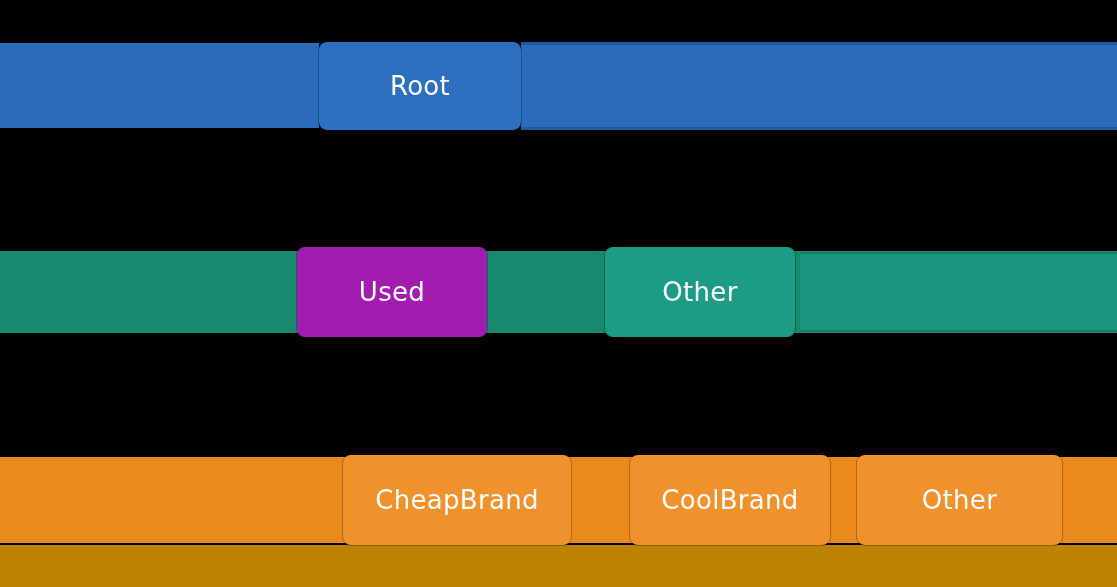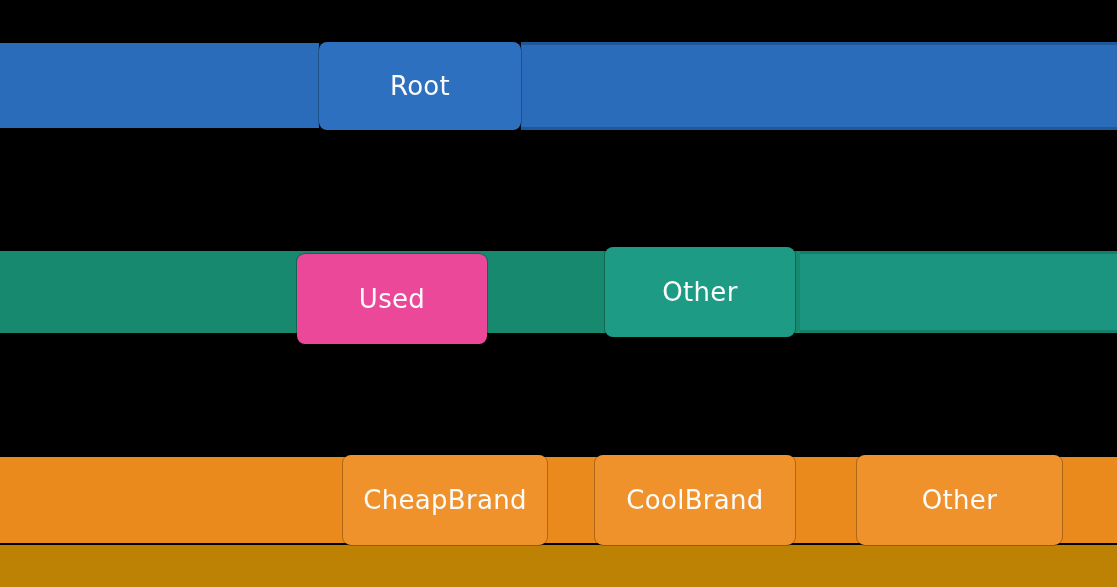--- a/index.html
+++ b/index.html
@@ -28,26 +28,26 @@
   
   .blue-left  {left:0;   top:43px; width:319px; height:85px; background:#2a6cba;}
   .blue-rback {left:521px;top:42px; width:596px; height:88px; background:#20599b;}
   .blue-right {left:521px;top:45px; width:596px; height:82px; background:#2a6cba;}
   .box-root   {left:319px;top:42px; width:202px; height:88px; background:#2d70c0;}
   
   .teal-base  {left:0;   top:251px;width:800px; height:82px; background:#17896f;}
   .teal-rback {left:800px;top:251px;width:317px; height:82px; background:#14806b;}
   .teal-right {left:800px;top:254px;width:317px; height:76px; background:#1b9480;}
   .box-new    {left:42px; top:247px;width:186px; height:90px; background:#1d9b85;}
-  .box-used   {left:297px;top:254px;width:190px; height:90px; background:#ec4899;}
+  .box-used   {left:297px;top:247px;width:190px; height:90px; background:#a21caf;}
   .box-other2 {left:605px;top:247px;width:190px; height:90px; background:#1d9b85;}
   
   .orange-base{left:0;   top:457px;width:1117px;height:86px; background:#ea8a1d;}
-  .box-cheap  {left:343px;top:455px;width:204px; height:90px; background:#f0922c;}
-  .box-cool   {left:595px;top:455px;width:200px; height:90px; background:#f0922c;}
+  .box-cheap  {left:343px;top:455px;width:228px; height:90px; background:#f0922c;}
+  .box-cool   {left:630px;top:455px;width:200px; height:90px; background:#f0922c;}
   .box-other3 {left:857px;top:455px;width:205px; height:90px; background:#f0922c;}
   
   .gold-strip {left:0;   top:545px;width:1117px;height:42px; background:#bd8103;}
 </style>
 </head>
 <body>
 
 <div id="canvas">
 
   <div class="cell bar blue-left"></div>

